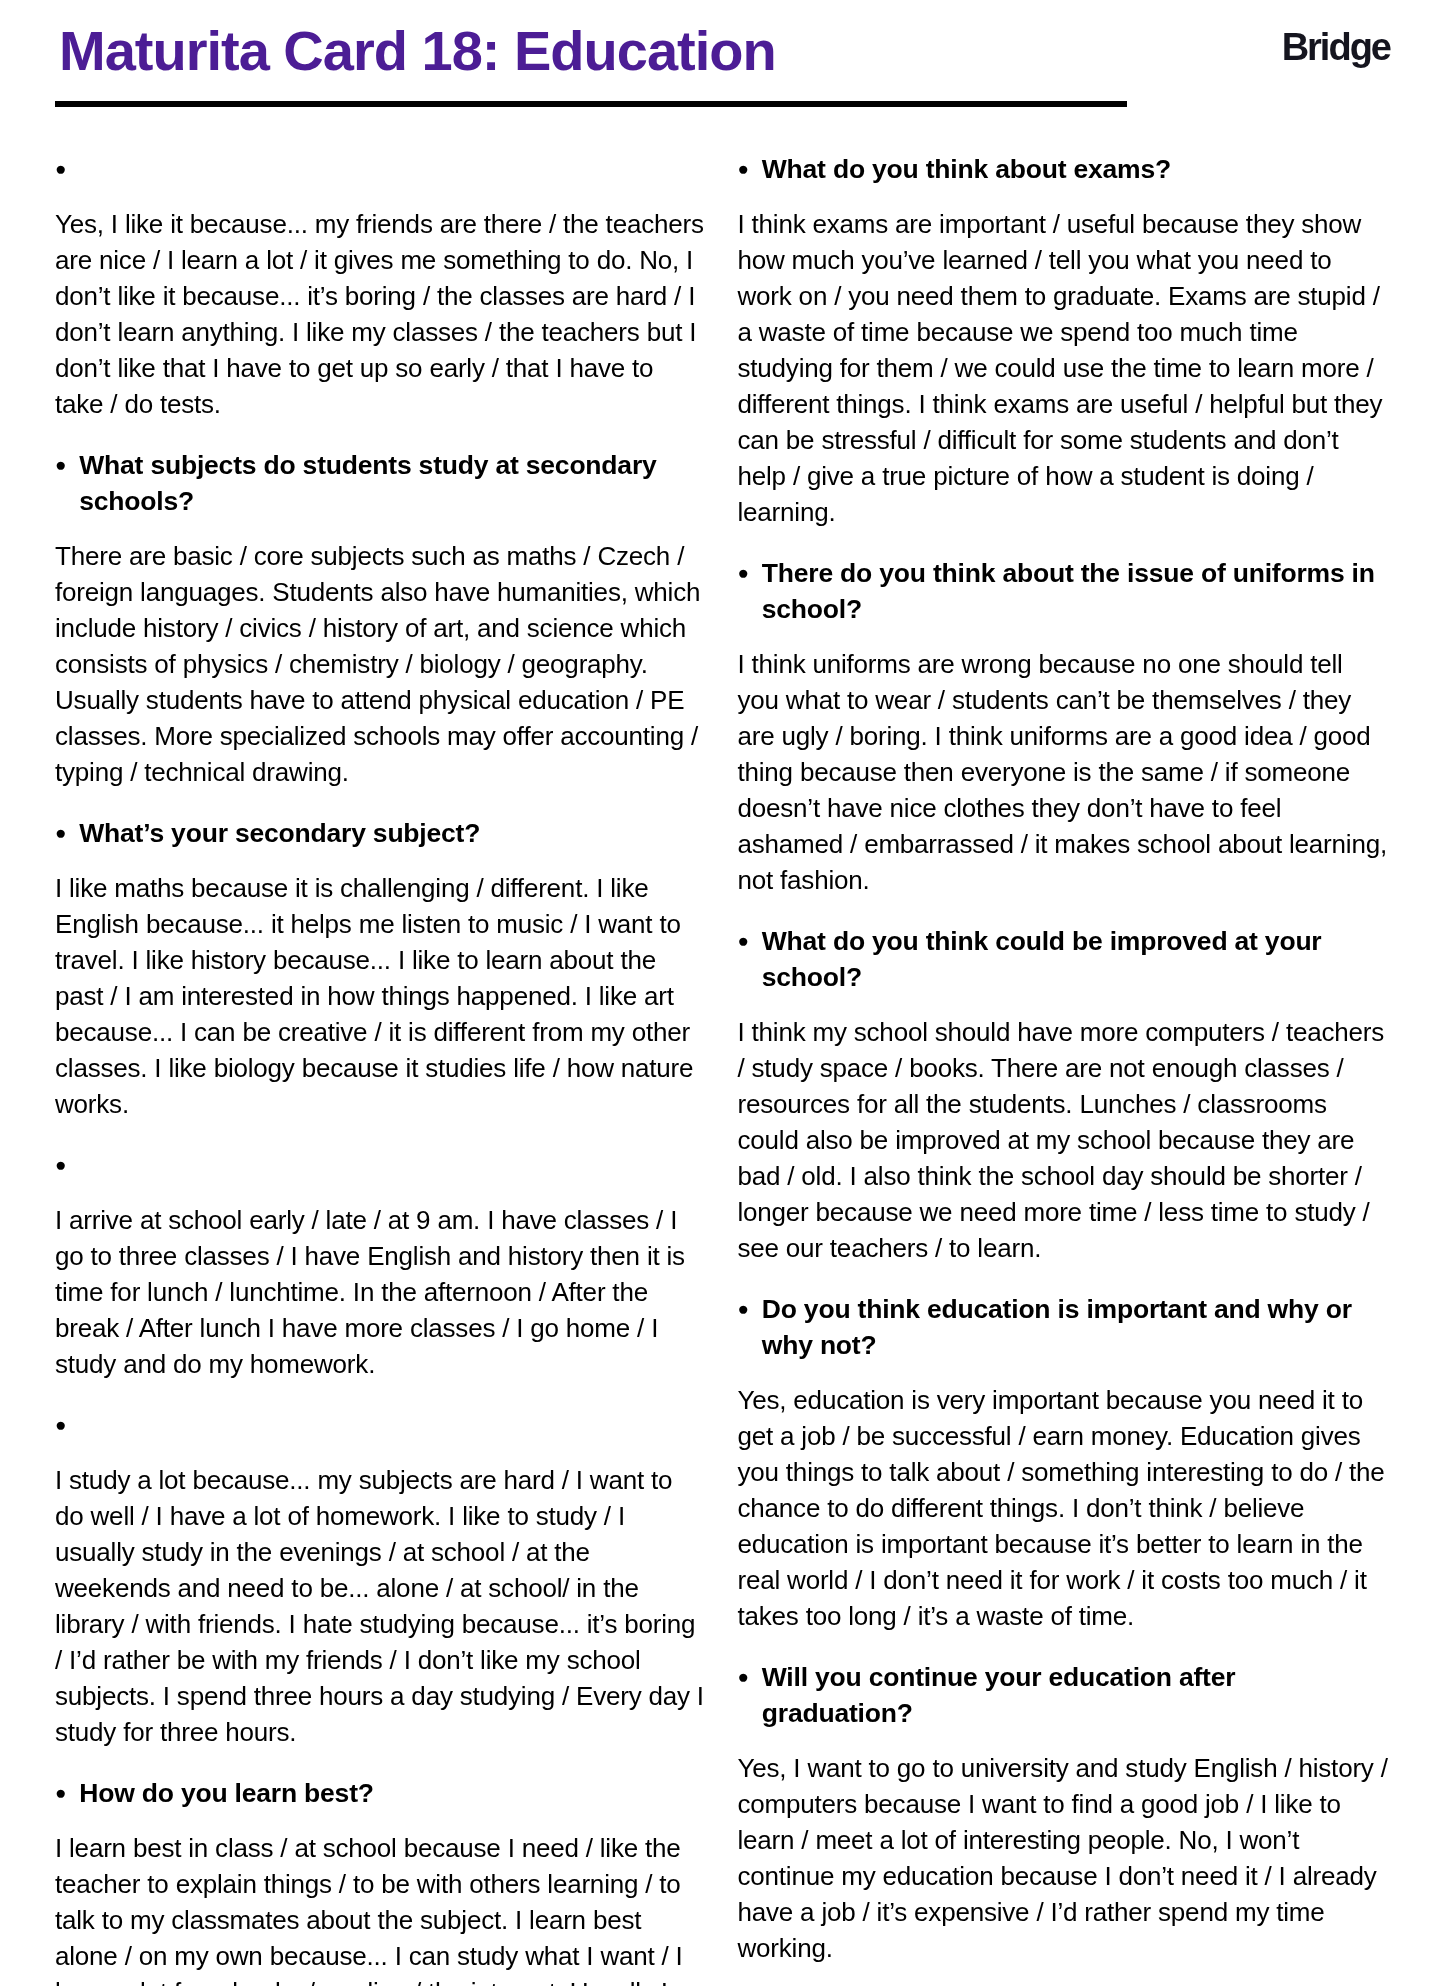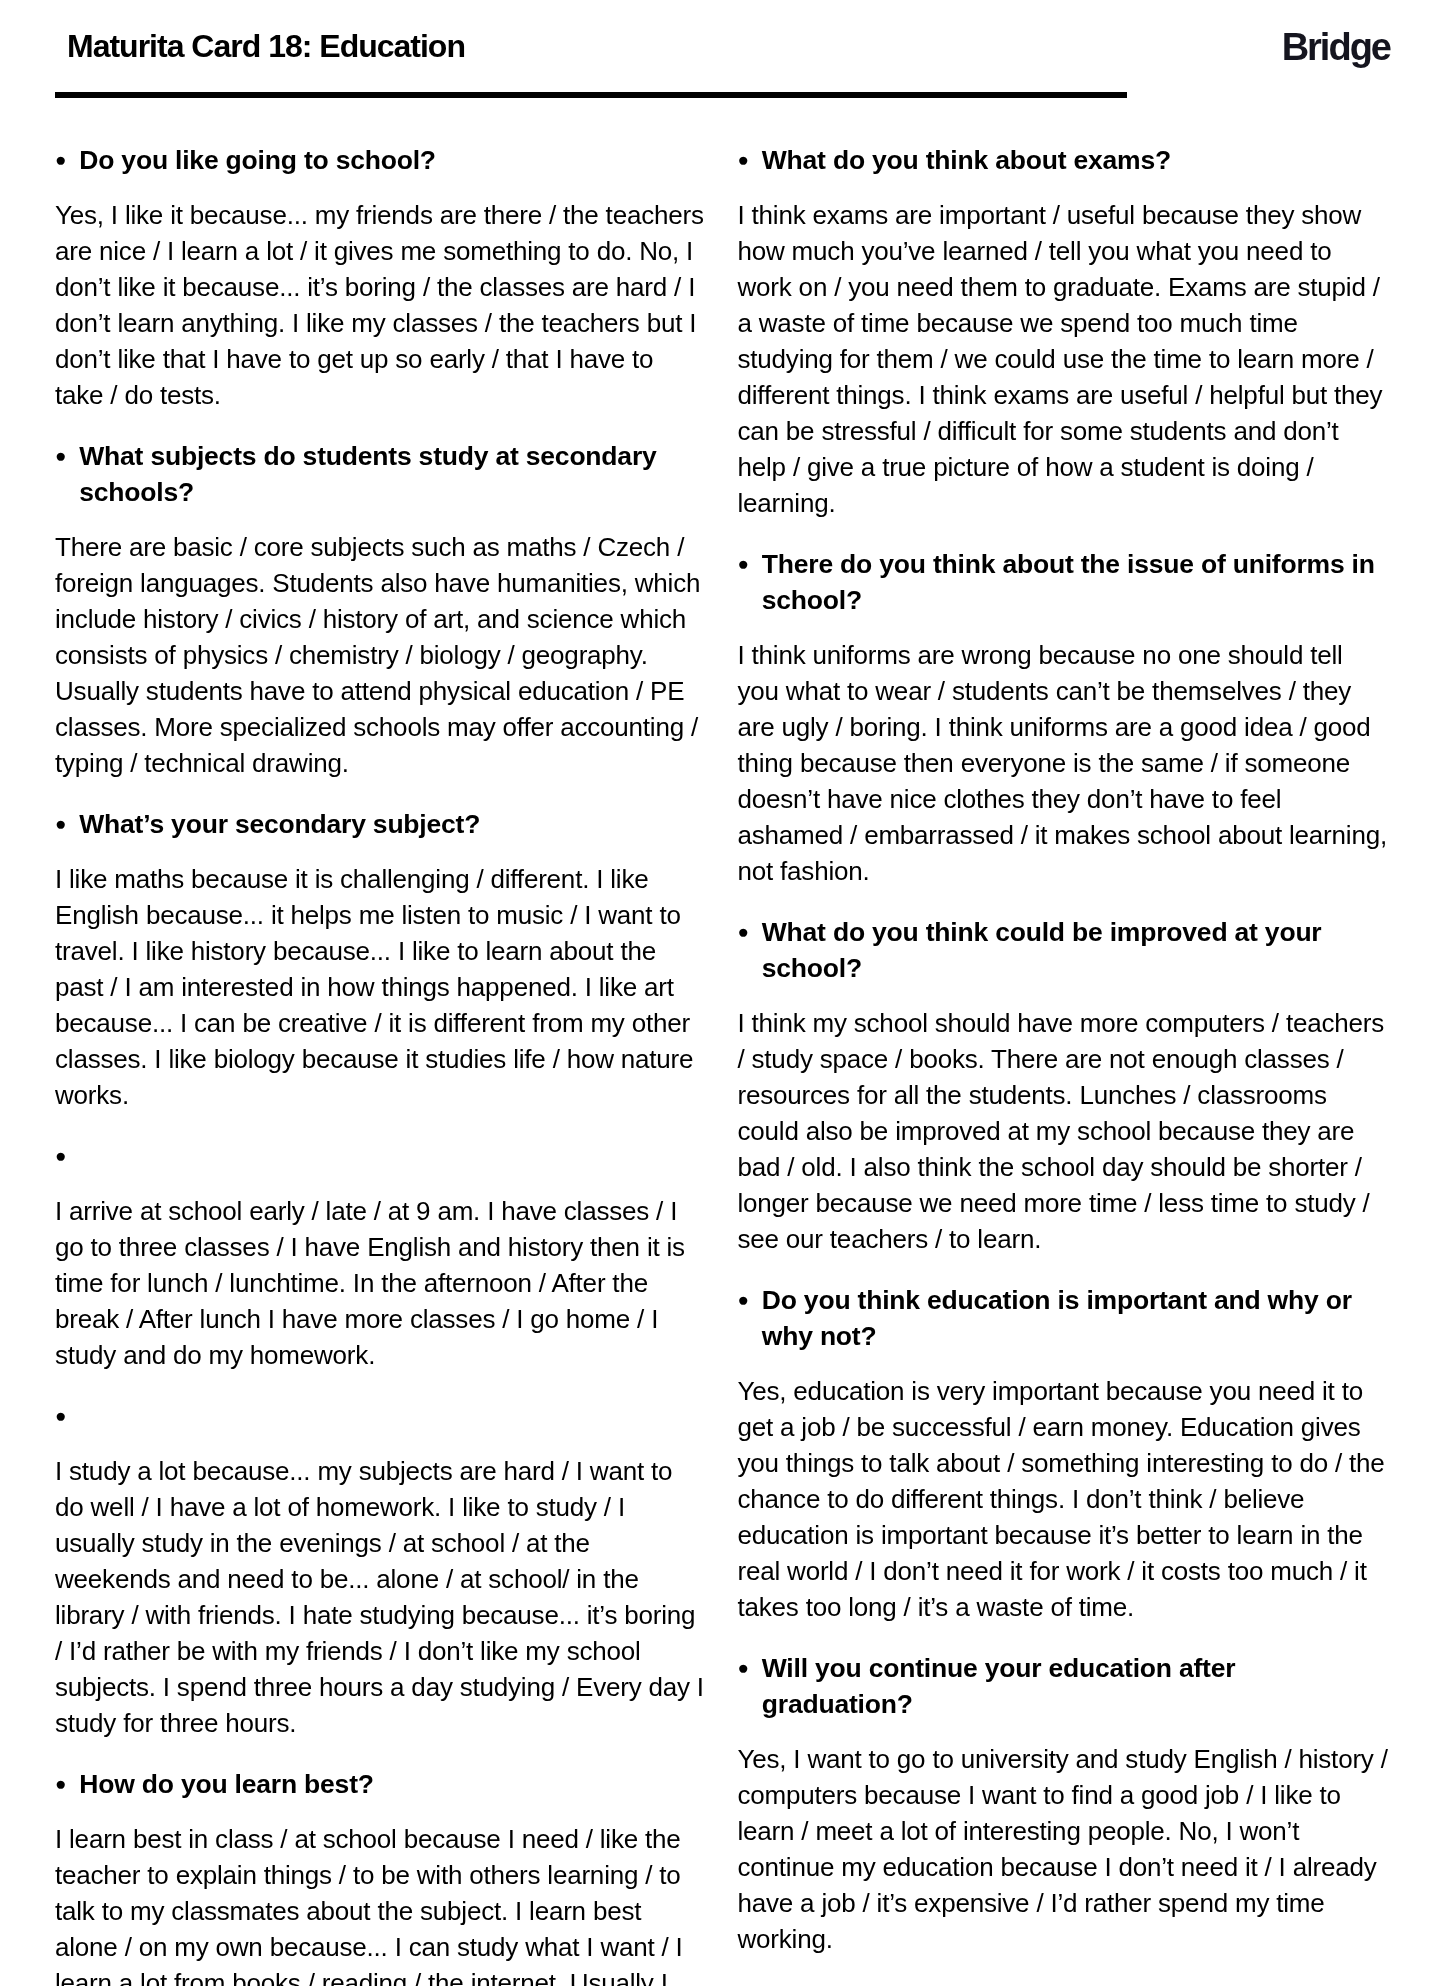--- a/index.html
+++ b/index.html
@@ -21,26 +21,26 @@
   .header {
     display: flex;
     align-items: flex-start;
   }
   .title-wrap {
     flex: 0 0 1072px;
     border-bottom: 6px solid #000000;
     padding-bottom: 16px;
   }
   h1.doc-title {
-    margin: 12px;
-    font-size: 32px;
+    margin: 4px;
+    font-size: 56px;
     font-weight: 800;
     letter-spacing: -1px;
     line-height: 1.05;
-    color: #000000;
+    color: #4c1d95;
     white-space: nowrap;
   }
   .logo {
     margin-left: auto;
     font-size: 38px;
     font-weight: 800;
     letter-spacing: -2px;
     color: #15151f;
     line-height: 1.0;
     padding-top: 10px;
@@ -93,21 +93,20 @@
     <div class="logo">Bridge</div>
   </div>
 
   <div class="columns">
 
     <div class="col">
 
       <div class="section">
         <div class="q">
           <span class="bullet">●</span>
-          <span>Do you like going to school?</span>
         </div>
         <p class="a">Yes, I like it because... my friends are there / the teachers are nice / I learn a lot / it gives me something to do. No, I don’t like it because... it’s boring / the classes are hard / I don’t learn anything. I like my classes / the teachers but I don’t like that I have to get up so early / that I have to take / do tests.</p>
       </div>
 
       <div class="section">
         <div class="q">
           <span class="bullet">●</span>
           <span>What subjects do students study at secondary schools?</span>
         </div>
         <p class="a">There are basic / core subjects such as maths / Czech / foreign languages. Students also have humanities, which include history / civics / history of art, and science which consists of physics / chemistry / biology / geography. Usually students have to attend physical education / PE classes. More specialized schools may offer accounting / typing / technical drawing.</p>

